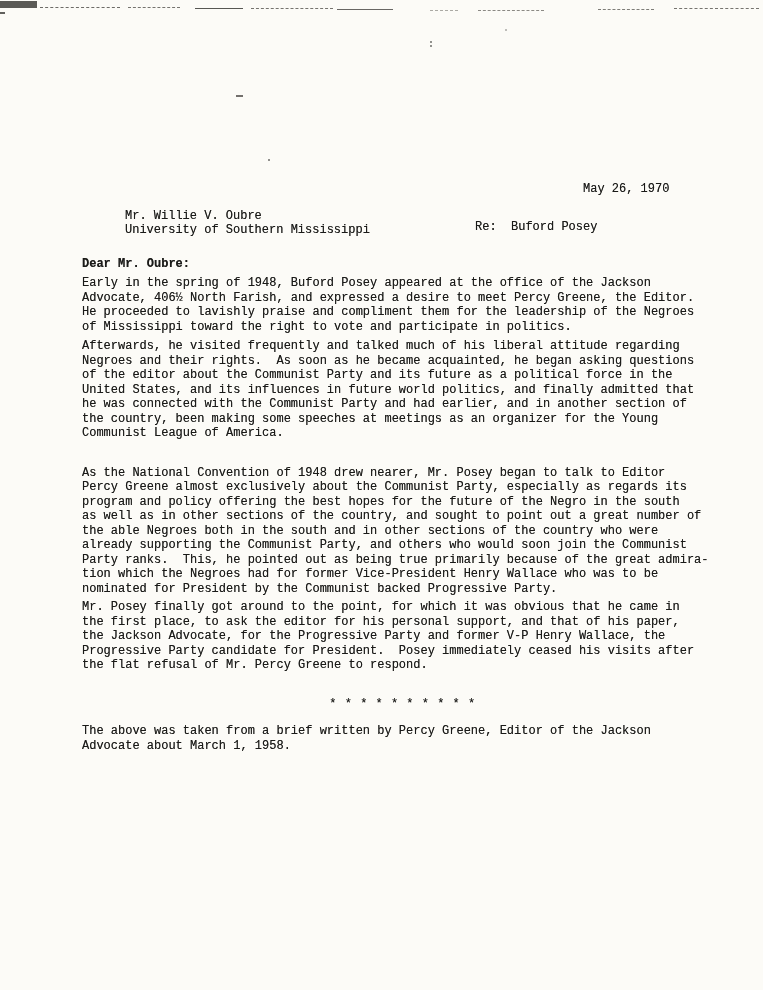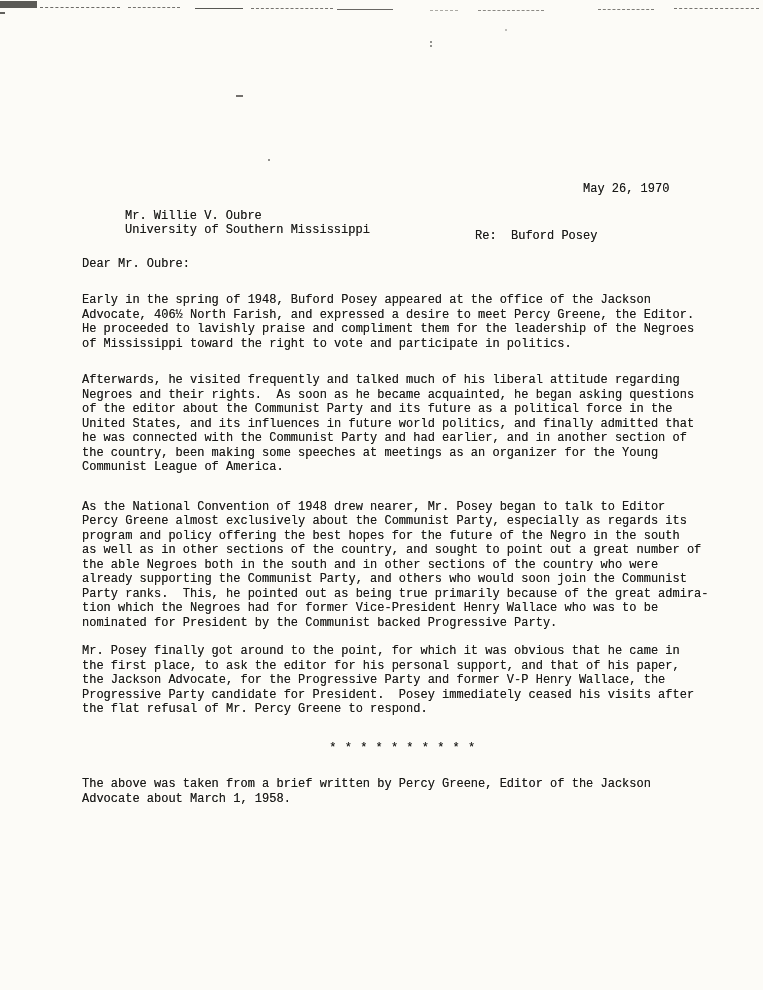--- a/index.html
+++ b/index.html
@@ -29,31 +29,31 @@
   .addr-row {
     position: relative;
     margin-top: 14px;
     line-height: 13.5px;
     margin-left: 43px;
   }
   .addr-row div { white-space: pre; }
   .re {
     position: absolute;
     left: 350px;
-    top: 20px;
+    top: 11px;
     white-space: pre;
   }
-  .salutation { margin-top: 20px; white-space: pre; }
+  .salutation { margin-top: 20px; white-space: pre; font-weight: bold; }
   .para {
     white-space: pre-wrap;
     line-height: 14.5px;
-    margin-top: 22px;
+    margin-top: 5px;
   }
   #p3 { margin-top: 25px; }
-  #p4 { margin-top: 14px; }
+  #p4 { margin-top: 4px; }
   .separator {
     margin-top: 24px;
     margin-bottom: 13px;
     text-align: center;
     letter-spacing: 0.5px;
     line-height: 14.5px;
     white-space: pre;
   }
   .u {
     text-decoration-thickness: 1.2px;

